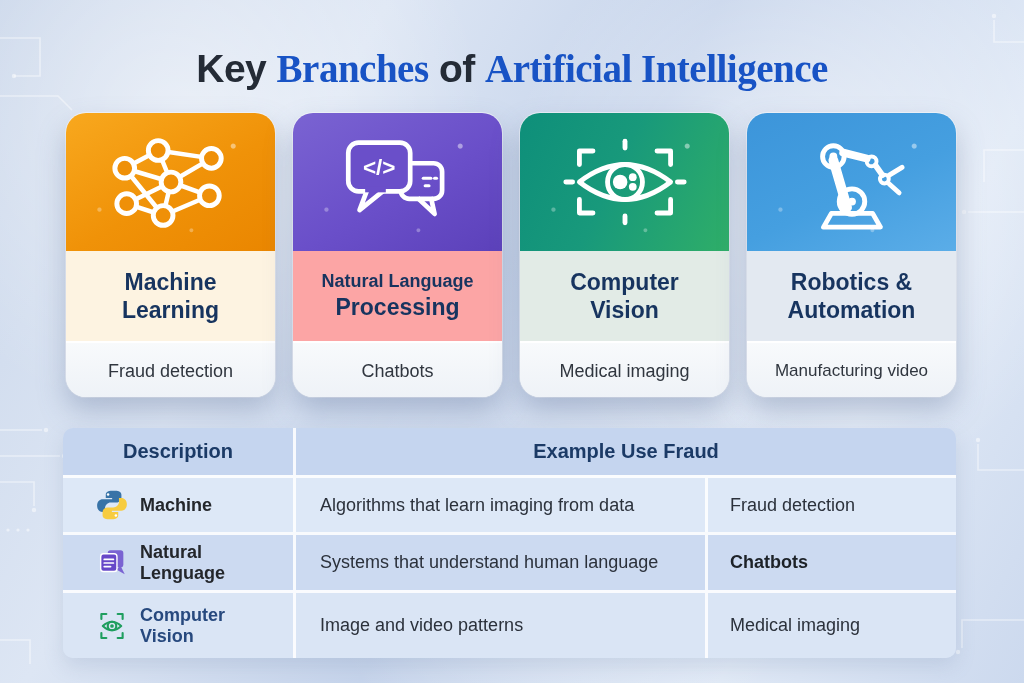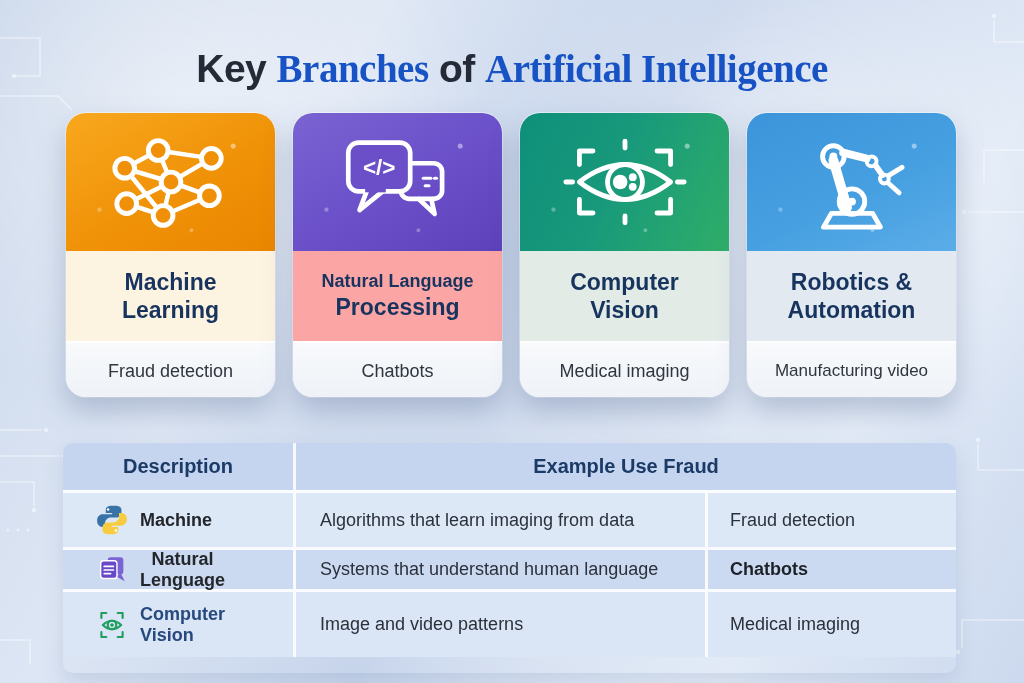--- a/index.html
+++ b/index.html
@@ -40,27 +40,27 @@
   .nlp-band{background:#fca5a5;}
   .cv-band{background:#e2ebe6;}
   .rb-band{background:#e3e9f1;}
   .t-small{font-size:18px;}
   .card-example{height:56px;display:flex;align-items:center;justify-content:center;
     background:linear-gradient(#f8fafc,#eef2f7);border-top:2px solid #ffffff;
     color:#30363f;font-size:18px;}
   .card-example.tight{font-size:17px;}
 
   
-  .table{position:absolute;left:63px;top:443px;width:893px;height:230px;border-radius:10px;
+  .table{position:absolute;left:63px;top:428px;width:893px;height:230px;border-radius:10px;
     overflow:hidden;box-shadow:0 8px 20px rgba(100,120,160,.18);}
   .t-header,.t-row{display:flex;box-sizing:border-box;}
   .t-header{height:47px;background:#c5d5ef;}
   .t-row{border-top:3px solid rgba(255,255,255,.85);}
   .r1{height:57px;background:#dde8f7;}
-  .r2{height:42px;background:#ccdaf1;text-align:center;}
+  .r2{height:58px;background:#ccdaf1;}
   .r3{height:68px;background:#dae5f5;}
   .cell{box-sizing:border-box;display:flex;align-items:center;}
   .c1{width:230px;padding-left:32px;gap:11px;}
   .c2{width:412px;border-left:3px solid rgba(255,255,255,.85);padding-left:24px;}
   .c3{width:251px;border-left:3px solid rgba(255,255,255,.85);padding-left:22px;}
   .c23{width:663px;border-left:3px solid rgba(255,255,255,.85);justify-content:center;}
   .hcell{font-size:20px;font-weight:700;color:#1b3a66;}
   .t-header .c1{justify-content:center;padding-left:0;}
   .body-text{font-size:18px;color:#2b313b;}
   .bold-cell{font-weight:700;color:#1d2228;}

